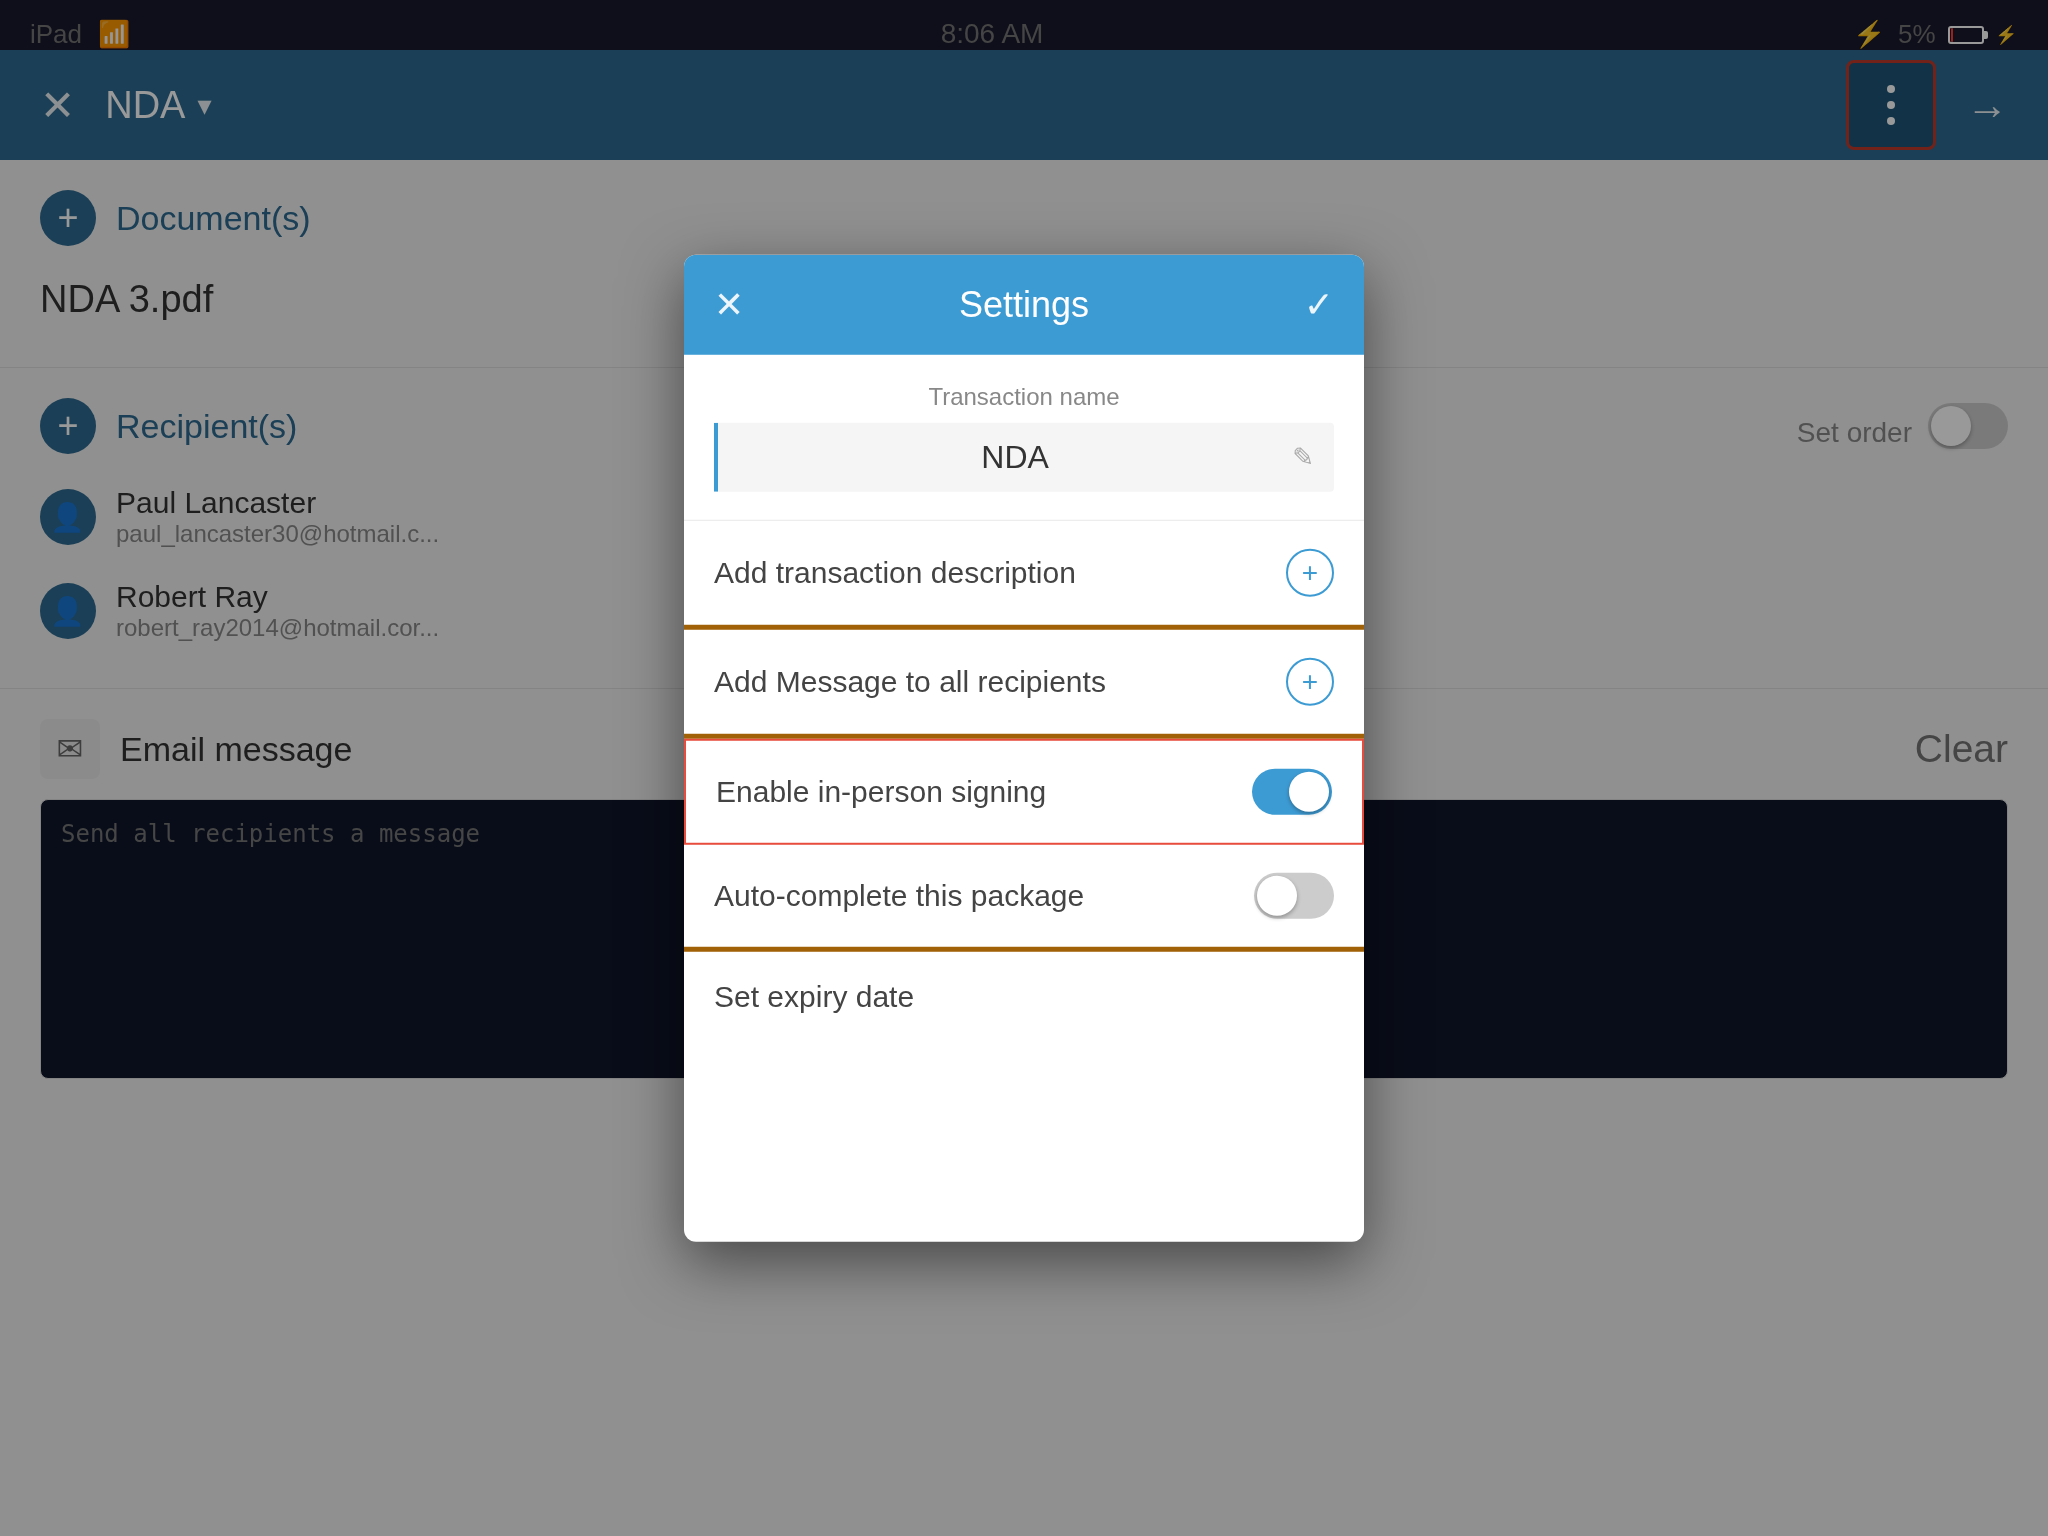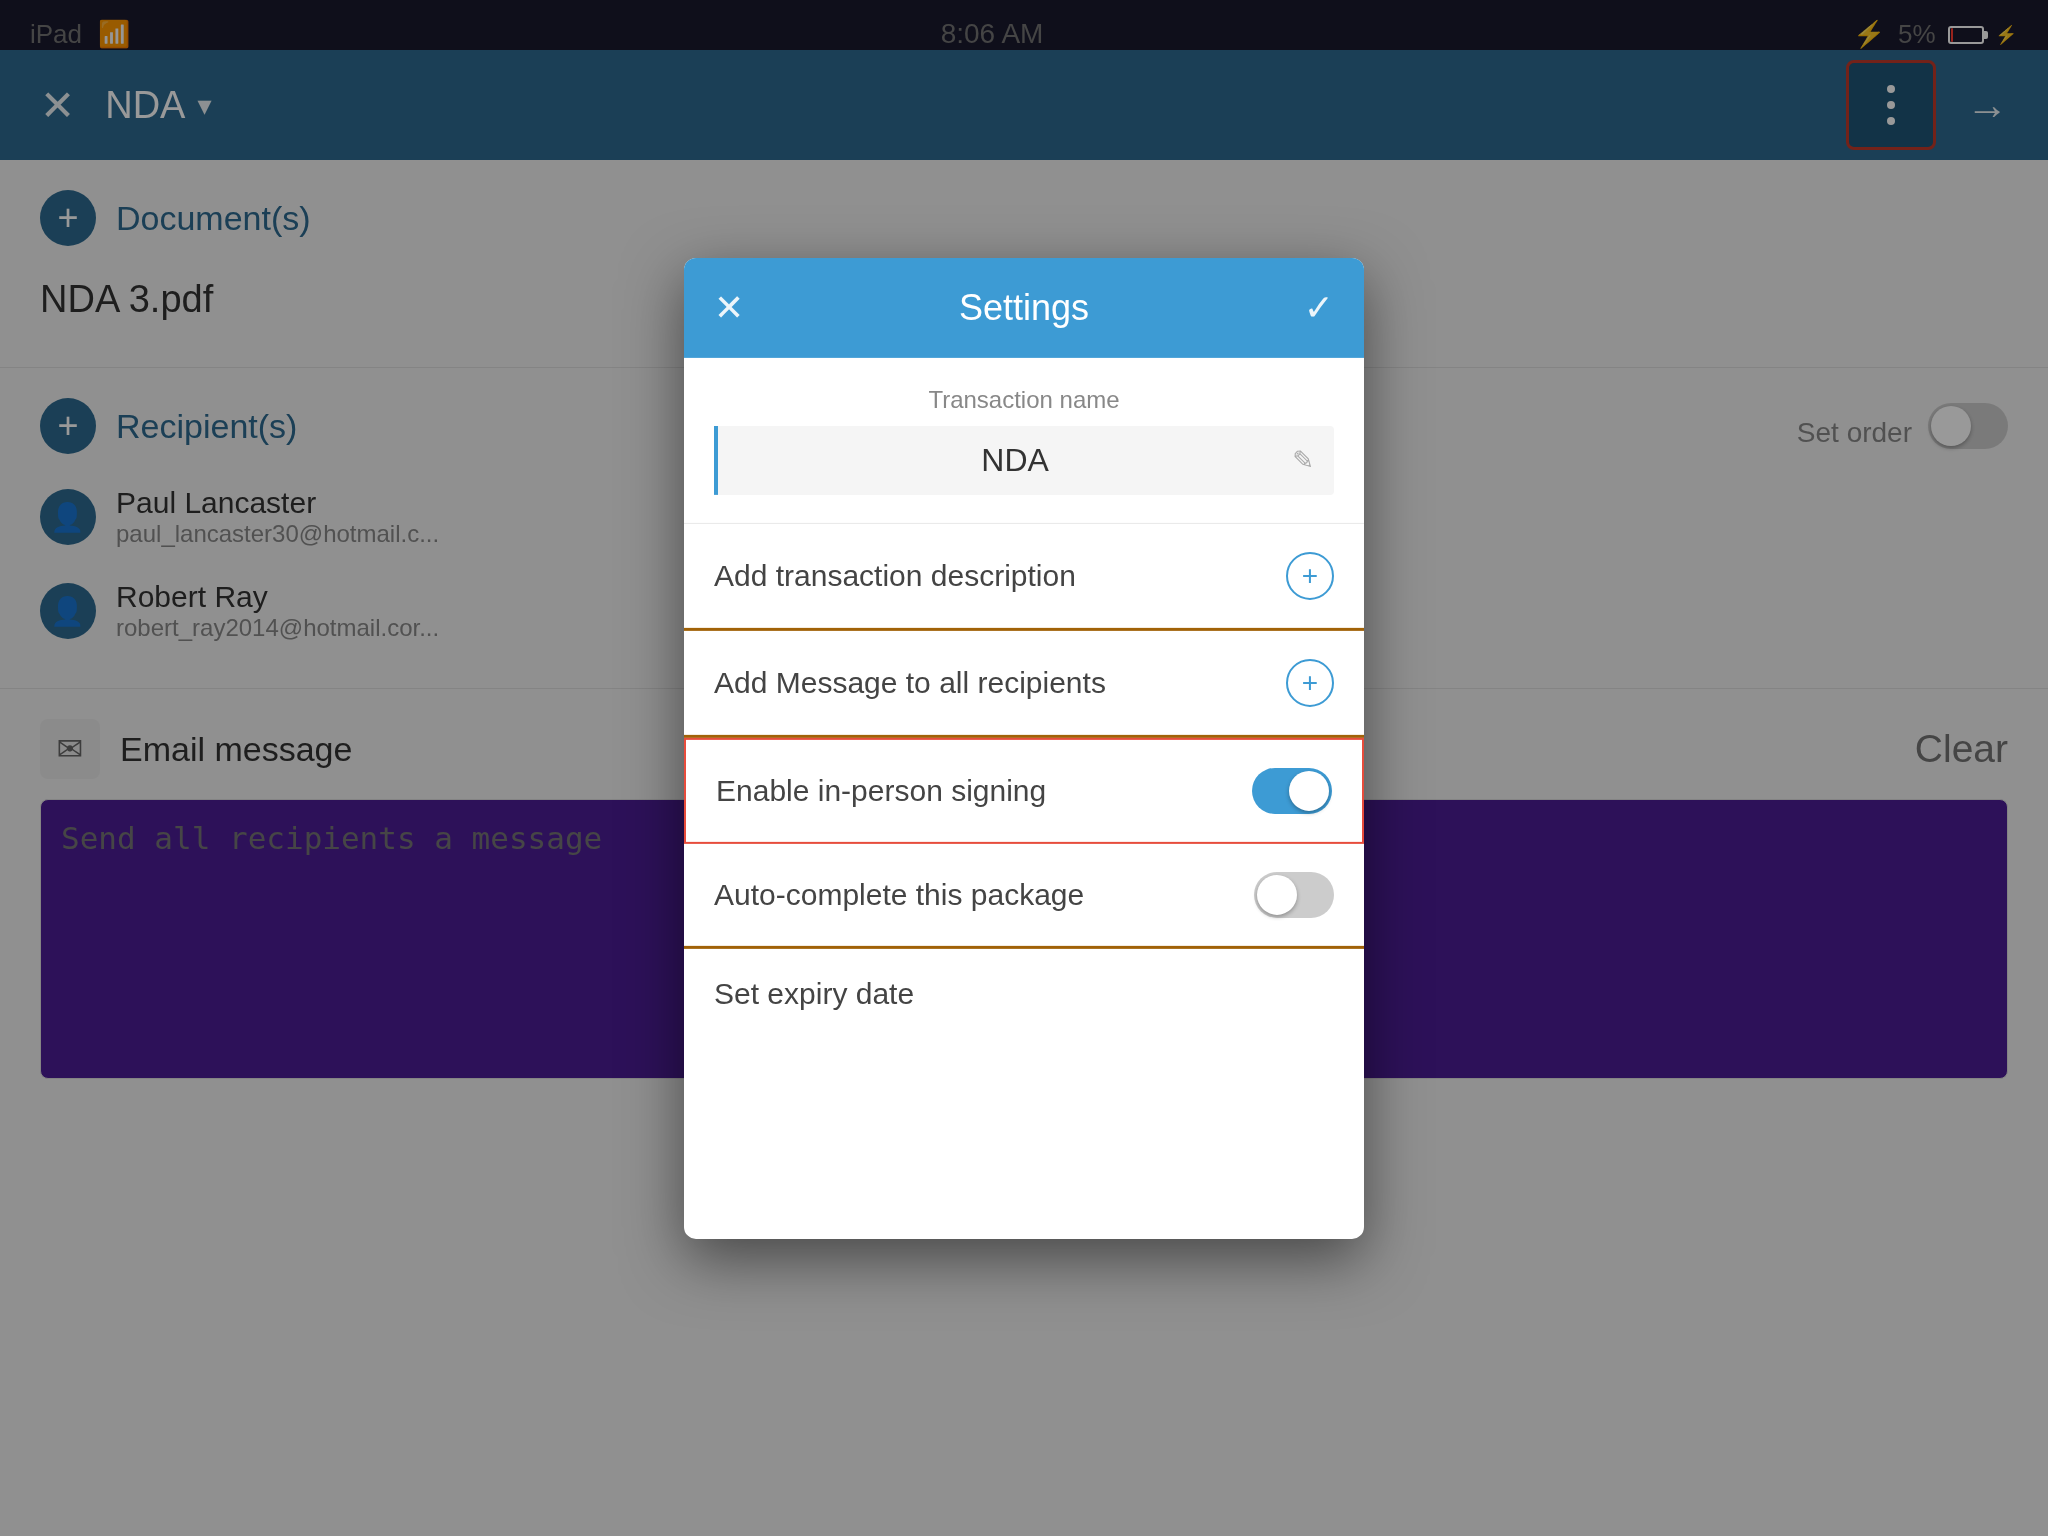--- a/index.html
+++ b/index.html
@@ -181,23 +181,23 @@
       color: #666;
     }
     .bg-email-title { font-size: 34px; color: #333; font-weight: 500; flex: 1; }
     .bg-clear-btn { font-size: 39px; color: #737373; margin-left: 32px; }
     .bg-email-textarea {
       width: 100%;
       height: 280px;
       border: 1px solid #ddd;
       border-radius: 8px;
       padding: 20px;
-      font-size: 31px;
+      font-size: 24px;
       color: #aaa;
-      background: #4c1d95;
+      background: #0f172a;
       resize: none;
     }
 
     
     .overlay {
       position: absolute;
       top: 0; left: 0; right: 0; bottom: 0;
       background: rgba(0,0,0,0.4);
       z-index: 20;
     }
@@ -265,21 +265,21 @@
     }
     .modal-edit-icon {
       color: #aaa;
       font-size: 26px;
     }
     .modal-row {
       display: flex;
       align-items: center;
       justify-content: space-between;
       padding: 28px 30px;
-      border-bottom: 3px solid #a16207;
+      border-bottom: 5px solid #a16207;
     }
     .modal-row-text {
       font-size: 30px;
       color: #444;
     }
     .modal-plus-btn {
       width: 48px; height: 48px;
       border-radius: 50%;
       border: 2px solid #3d9bd4;
       display: flex; align-items: center; justify-content: center;

